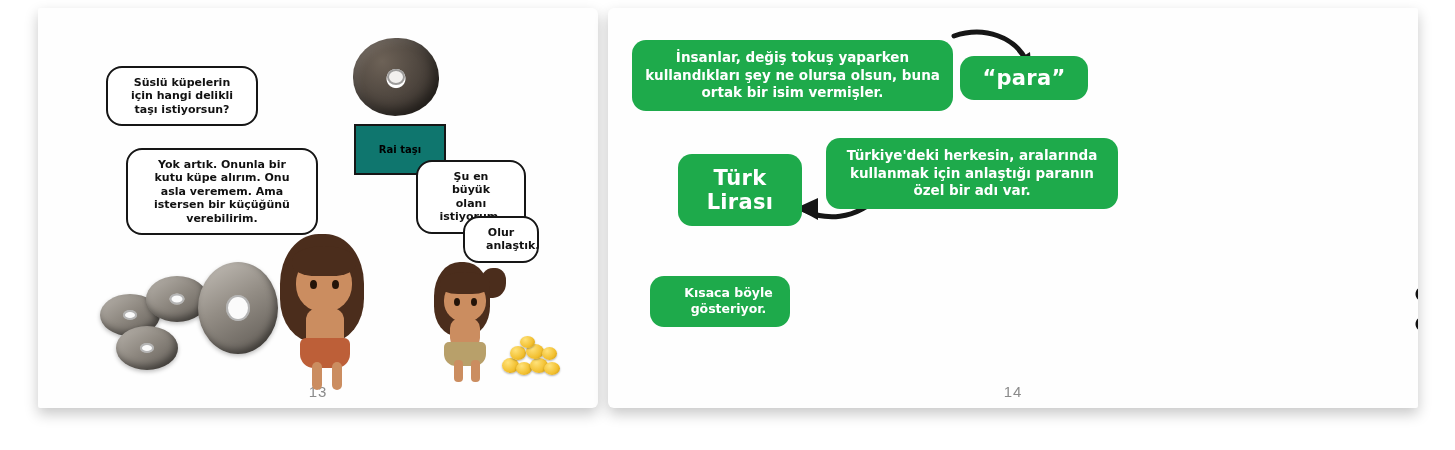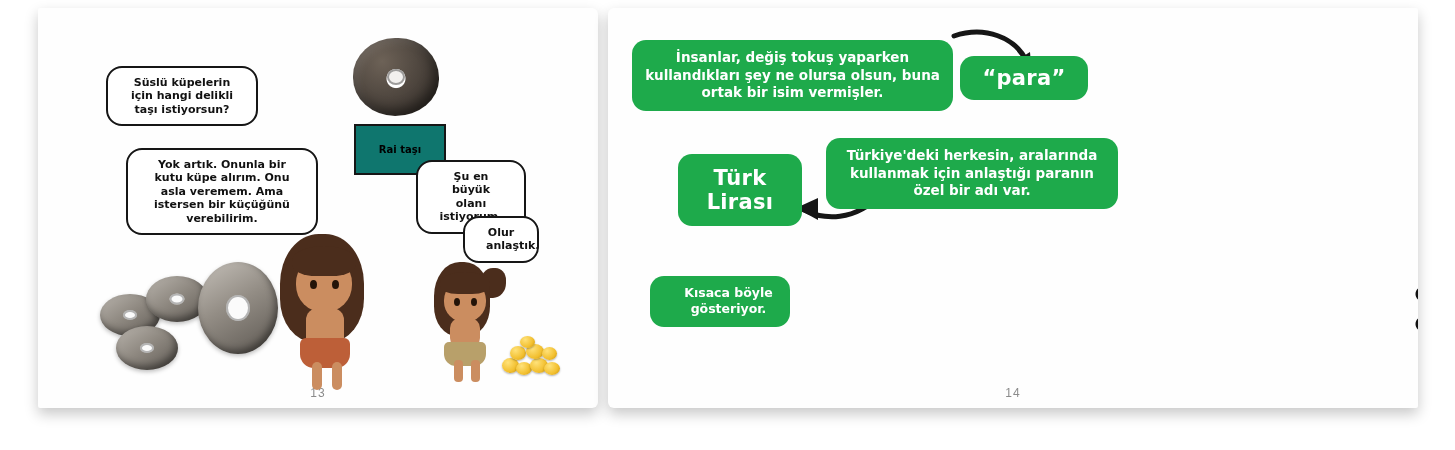--- a/index.html
+++ b/index.html
@@ -41,21 +41,21 @@
     height: 400px;
     border-radius: 6px 2px 2px 6px;
   }
 
   .page-number {
     position: absolute;
     bottom: 8px;
     left: 0;
     width: 100%;
     text-align: center;
-    font-size: 12px;
+    font-size: 15px;
     color: #8b8b8b;
     font-family: "Liberation Sans", sans-serif;
     letter-spacing: 1px;
     margin-top: 6px;
   }
 
   
   .bubble {
     position: absolute;
     background: #ffffff;

